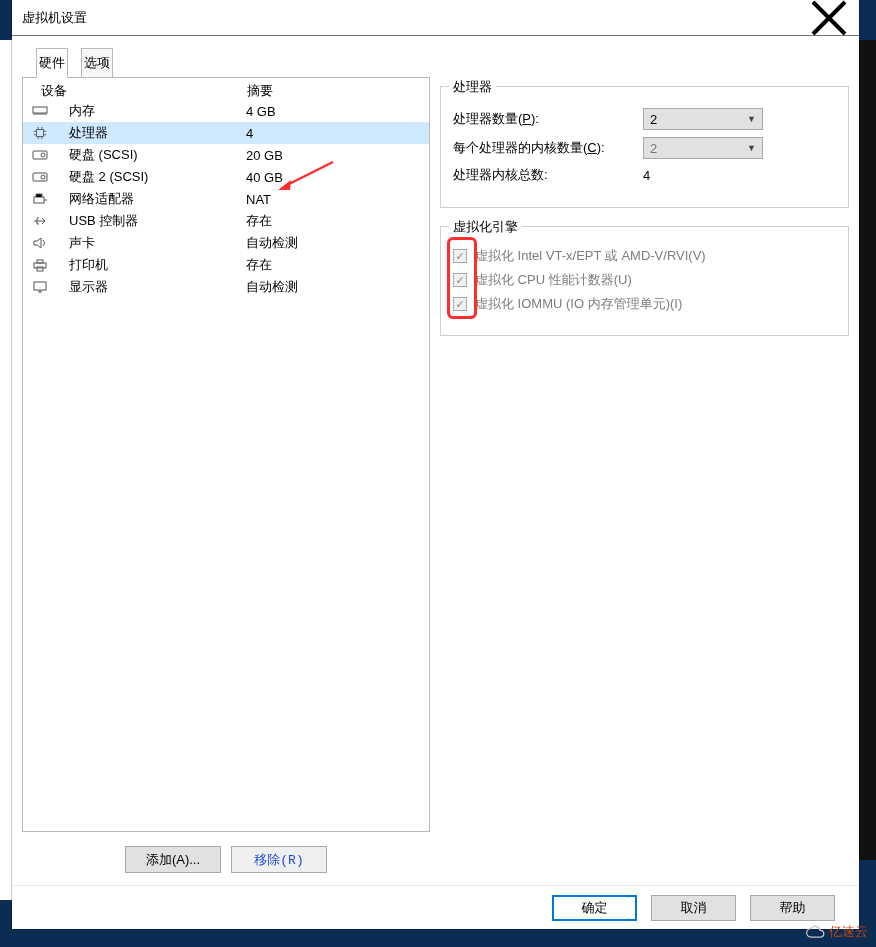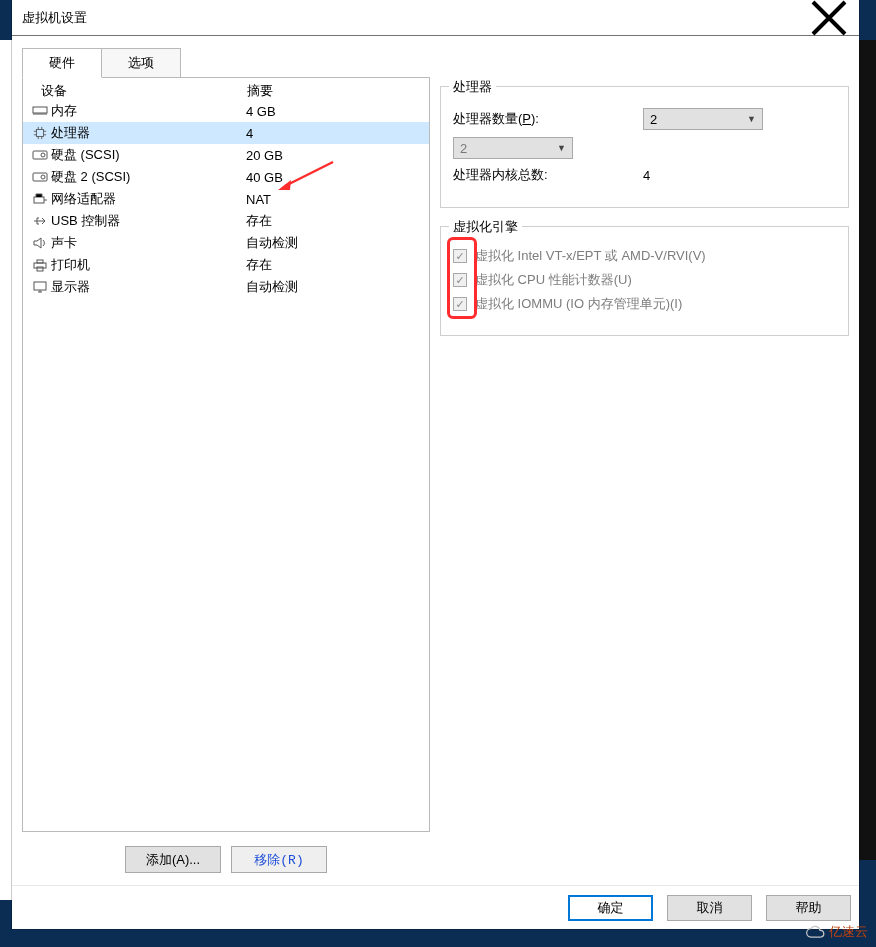--- a/index.html
+++ b/index.html
@@ -6,34 +6,34 @@
   html, body { width: 876px; height: 947px; font-family: "Microsoft YaHei", "Segoe UI", sans-serif; font-size: 13px; background: #000; overflow: hidden; }
   .bg-window { position: absolute; inset: 0; background: #0b2d54; }
   .bg-dark { position: absolute; top: 40px; right: 0; width: 18px; height: 820px; background: #111; }
   .bg-left { position: absolute; top: 40px; left: 0; width: 12px; height: 860px; background: #fff; }
   .dialog { position: absolute; left: 12px; top: 0; width: 847px; height: 929px; background: #fff; box-shadow: 0 0 0 1px rgba(0,0,0,.2); display: flex; flex-direction: column; }
   .titlebar { height: 36px; display: flex; align-items: center; padding: 0 10px; border-bottom: 1px solid #737373; }
   .titlebar .title { font-size: 13px; flex: 1; }
   .titlebar .close { width: 40px; height: 36px; display: flex; align-items: center; justify-content: center; font-size: 16px; cursor: pointer; }
 
   .tabs-row { display: flex; padding: 12px 10px 0 10px; }
-  .tab { padding: 5px 26px; border: 1px solid #b9b9b9; background: #fff; font-size: 13px; margin-right: -1px; cursor: pointer; position: relative; }
+  .tab { padding: 5px 2px; border: 1px solid #b9b9b9; background: #fff; font-size: 13px; margin-right: -1px; cursor: pointer; position: relative; margin-left: 14px; }
   .tab.active { border-bottom: 1px solid #fff; z-index: 2; }
   .tab.inactive { background: #f7f7f7; }
 
   .body { display: flex; flex: 1; padding: 0 10px 10px 10px; gap: 10px; }
   .left-col { width: 408px; display: flex; flex-direction: column; }
   .right-col { flex: 1; display: flex; flex-direction: column; padding-top: 8px; }
 
   .device-list { flex: 1; border: 1px solid #b9b9b9; margin-top: -1px; overflow: hidden; position: relative; }
   .dev-header, .dev-row { display: flex; align-items: center; height: 22px; }
   .dev-header { padding: 6px 12px 3px 14px; color: #000; }
   .dev-row { padding: 0 12px 0 8px; cursor: pointer; }
   .dev-row.selected { background: #cde8ff; }
-  .dev-col1 { width: 175px; display: flex; align-items: center; gap: 2px; }
+  .dev-col1 { width: 175px; display: flex; align-items: center; gap: 20px; }
   .dev-col1-header { width: 170px; padding-left: 4px; }
   .dev-col2 { flex: 1; white-space: nowrap; overflow: hidden; text-overflow: ellipsis; margin-left: 40px; }
   .dev-icon { width: 18px; height: 14px; display: inline-flex; align-items: center; justify-content: center; color: #555; }
   .dev-icon svg { width: 16px; height: 14px; }
 
   .arrow-annot { position: absolute; width: 60px; height: 34px; pointer-events: none; }
   .arrow-annot svg { width: 100%; height: 100%; }
 
   .btn-row { display: flex; justify-content: center; gap: 10px; padding: 14px 0 2px 0; }
   .btn { min-width: 96px; height: 27px; border: 1px solid #a9a9a9; background: #e1e1e1; font-family: inherit; font-size: 13px; cursor: pointer; }
@@ -47,21 +47,21 @@
   .form-row .value { flex: 1; }
   .combo { width: 120px; height: 22px; border: 1px solid #a9a9a9; background: #e1e1e1; display: flex; align-items: center; padding: 0 6px; justify-content: space-between; font-size: 13px; }
   .combo.readonly { color: #777; }
   .combo .chev { font-size: 9px; color: #444; }
 
   .checkbox-row { display: flex; align-items: center; margin: 6px 0; gap: 8px; color: #7d7d7d; }
   .chk { width: 14px; height: 14px; border: 1px solid #a8a8a8; background: #f0f0f0; display: inline-flex; align-items: center; justify-content: center; font-size: 11px; color: #888; }
 
   .red-box-annot { position: absolute; border: 3px solid #ff2d2d; border-radius: 6px; pointer-events: none; }
 
-  .footer { height: 44px; display: flex; align-items: center; justify-content: flex-end; gap: 14px; padding: 0 8px; border-top: 1px solid #e8e8e8; background: #fff; }
+  .footer { height: 44px; display: flex; align-items: center; justify-content: flex-end; gap: 14px; padding: 0 24px; border-top: 1px solid #e8e8e8; background: #fff; }
   .footer .btn { min-width: 85px; height: 26px; }
   .footer .btn.primary { border: 2px solid #0078d7; background: #fff; }
 
   .watermark { position: absolute; right: 8px; bottom: 6px; display: flex; align-items: center; gap: 4px; color: #c2410c; font-size: 13px; pointer-events: none; }
   .watermark .cloud { width: 20px; height: 14px; }
   .watermark .cloud svg { width: 100%; height: 100%; }
 </style>
 </head>
 <body>
 
@@ -220,20 +220,21 @@
       <div class="groupbox">
         <div class="legend">处理器</div>
         <div class="form-row">
           <div class="label"><span>处理器数量(</span><span class="hot">P</span><span>):</span></div>
           <div class="combo">
               <span>2</span>
               <span class="chev">▼</span>
             </div>
         </div>
         <div class="form-row">
+          <div class="label"><span>每个处理器的内核数量(</span><span class="hot">C</span><span>):</span></div>
           <div class="combo readonly">
               <span>2</span>
               <span class="chev">▼</span>
             </div>
         </div>
         <div class="form-row">
           <div class="label">处理器内核总数:</div>
           <div class="value">4</div>
         </div>
       </div>

